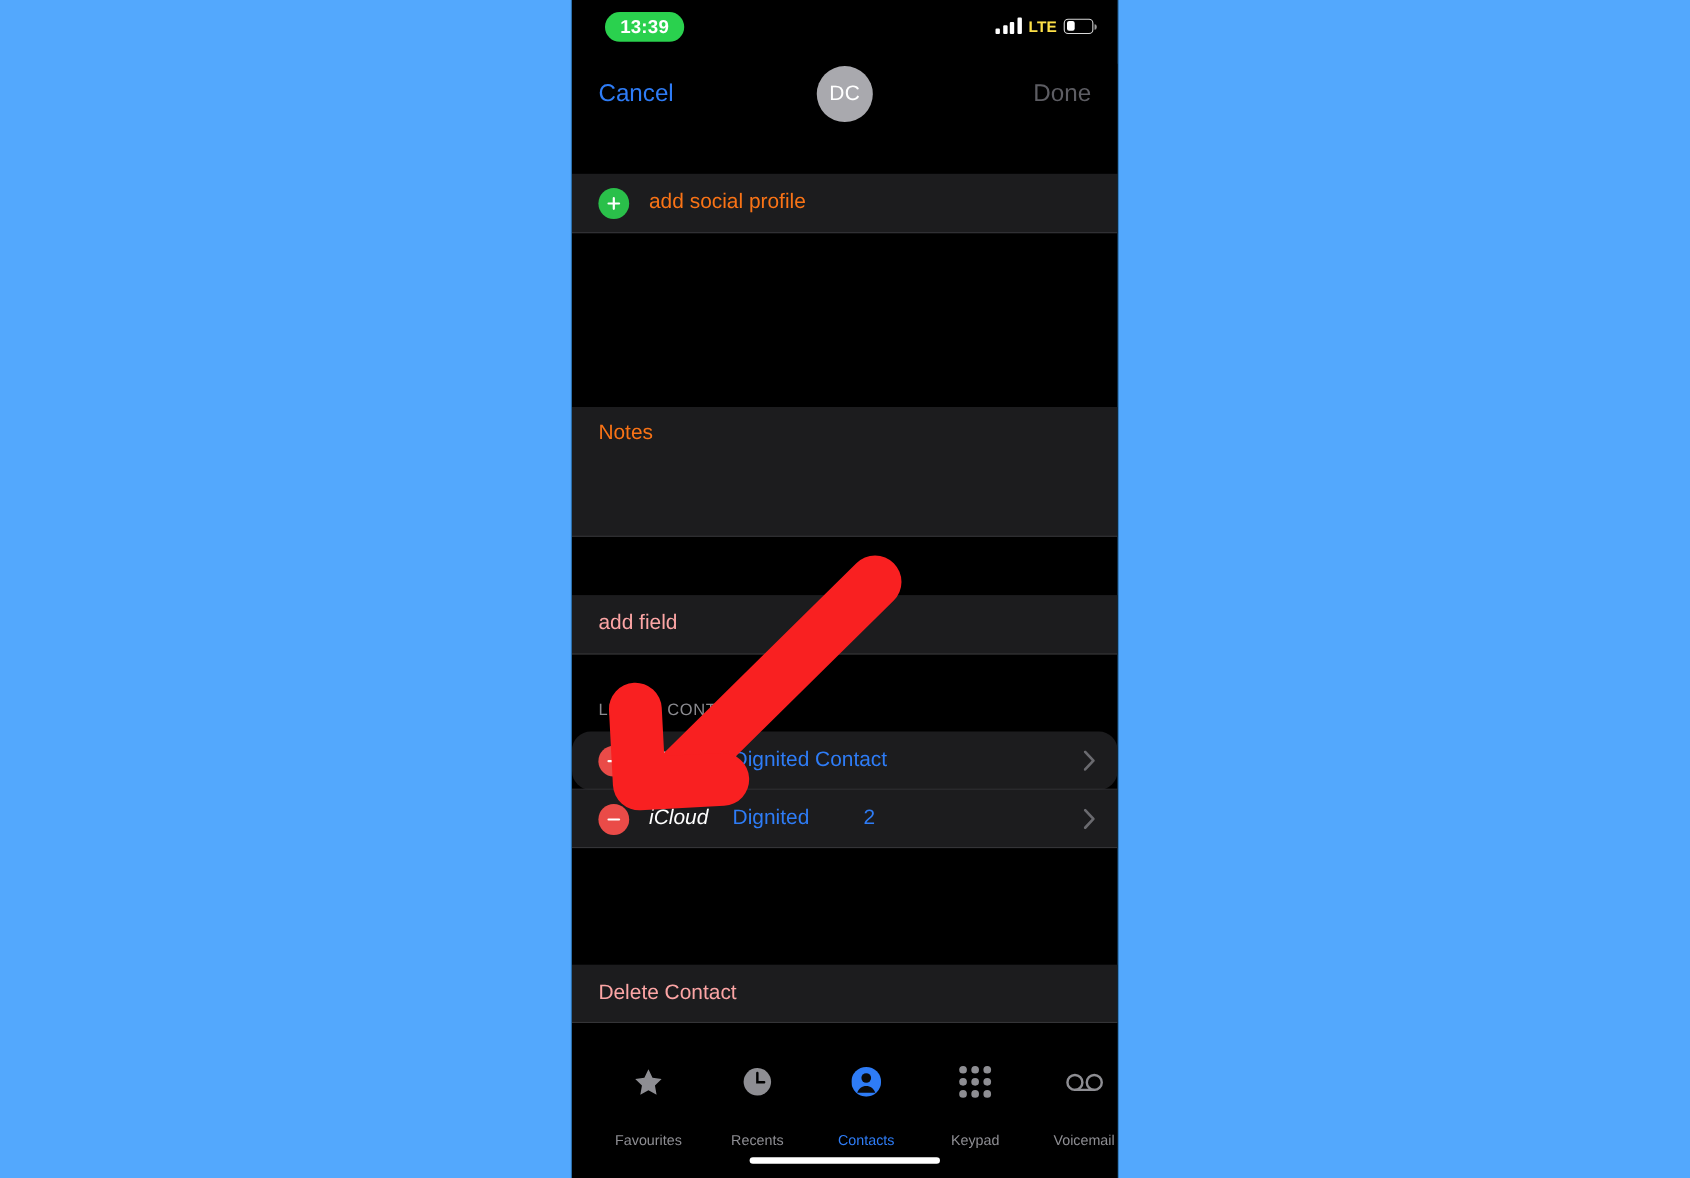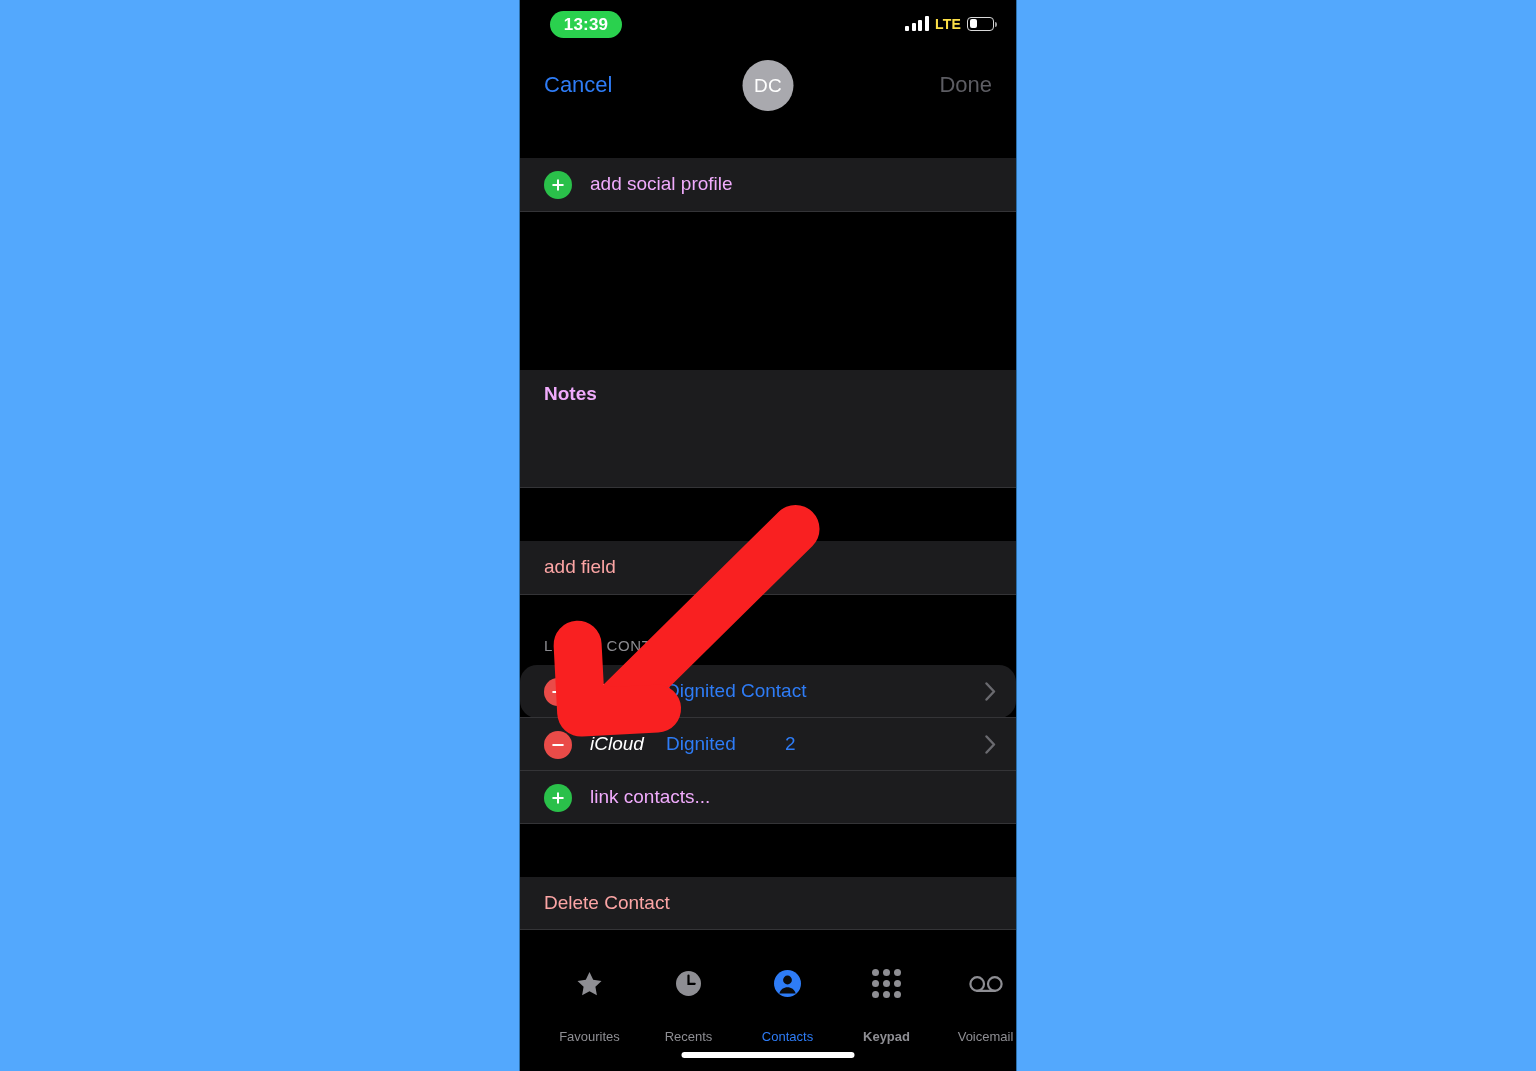--- a/index.html
+++ b/index.html
@@ -172,21 +172,21 @@
     position: absolute;
     left: 0;
     bottom: 0;
     width: 496px;
     height: 1px;
     background: #343437;
   }
   .row-label {
     position: absolute;
     font-size: 19px;
-    color: #f0abfc;
+    color: #f97316;
   }
   .plus-icon, .minus-icon {
     position: absolute;
     left: 24px;
     width: 28px;
     height: 28px;
     border-radius: 50%;
     display: flex;
     align-items: center;
     justify-content: center;
@@ -196,21 +196,20 @@
   .plus-icon svg, .minus-icon svg { display: block; }
 
   #row-social  { top: 158px; height: 54px; }
   #row-im      { top: 264px; height: 54px; }
   #row-notes   { top: 370px; height: 118px; }
   #row-addfield{ top: 541px; height: 54px; }
 
   #notes-label {
     left: 24px;
     top: 13px;
-    font-weight: bold;
   }
   #addfield-label {
     left: 24px;
     top: 15px;
     color: #fca5a5;
   }
 
   
   #linked-header {
     position: absolute;
@@ -288,21 +287,21 @@
   .tab.active .tab-label { color: #2e7cf6; }
   .tab-icon {
     height: 27px;
     display: flex;
     align-items: center;
     justify-content: center;
   }
   #tab-favourites { left: 20px; }
   #tab-recents    { left: 119px; }
   #tab-contacts   { left: 218px; }
-  #tab-keypad     { left: 317px; font-weight: bold; }
+  #tab-keypad     { left: 317px; }
   #tab-voicemail  { left: 416px; }
 
   .keypad-dots {
     display: grid;
     grid-template-columns: repeat(3, 7px);
     grid-template-rows: repeat(3, 7px);
     gap: 4px;
   }
   .keypad-dots span {
     width: 7px; height: 7px;
@@ -403,29 +402,20 @@
     </div>
     <div class="linked-account">iCloud</div>
     <div class="linked-name">Dignited</div>
     <div class="linked-count">2</div>
     <svg class="chevron" viewBox="0 0 11 19">
         <path d="M1.5 1.5L9 9.5L1.5 17.5" stroke="#6a6a6f" stroke-width="2.4" fill="none" stroke-linecap="round" stroke-linejoin="round"></path>
       </svg>
     <div class="cell-sep"></div>
   </div>
 
-  <div class="cell" id="row-link">
-    <div class="plus-icon" style="top:13px">
-      <svg width="16" height="16" viewBox="0 0 16 16">
-          <path d="M8 3.2v9.6M3.2 8h9.6" stroke="#fff" stroke-width="2" stroke-linecap="round"></path>
-        </svg>
-    </div>
-    <div class="row-label" style="left:70px; top:15px">link contacts...</div>
-    <div class="cell-sep"></div>
-  </div>
 
   <div class="cell" id="row-delete">
     <div class="row-label" id="delete-label">Delete Contact</div>
     <div class="cell-sep"></div>
   </div>
 
   <div id="tabbar">
 
     <div class="tab" id="tab-favourites">
       <div class="tab-icon">

